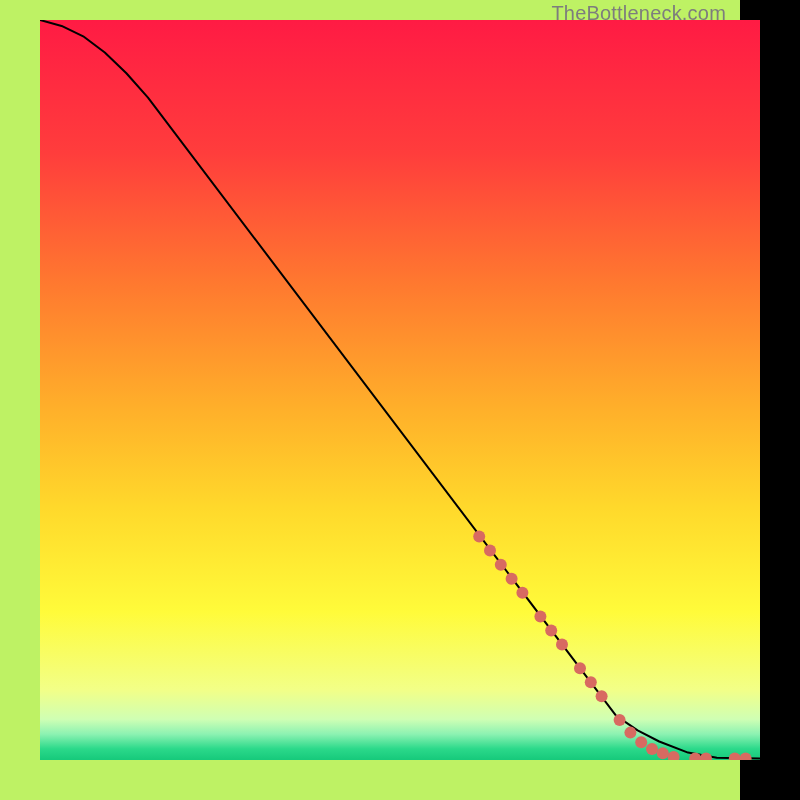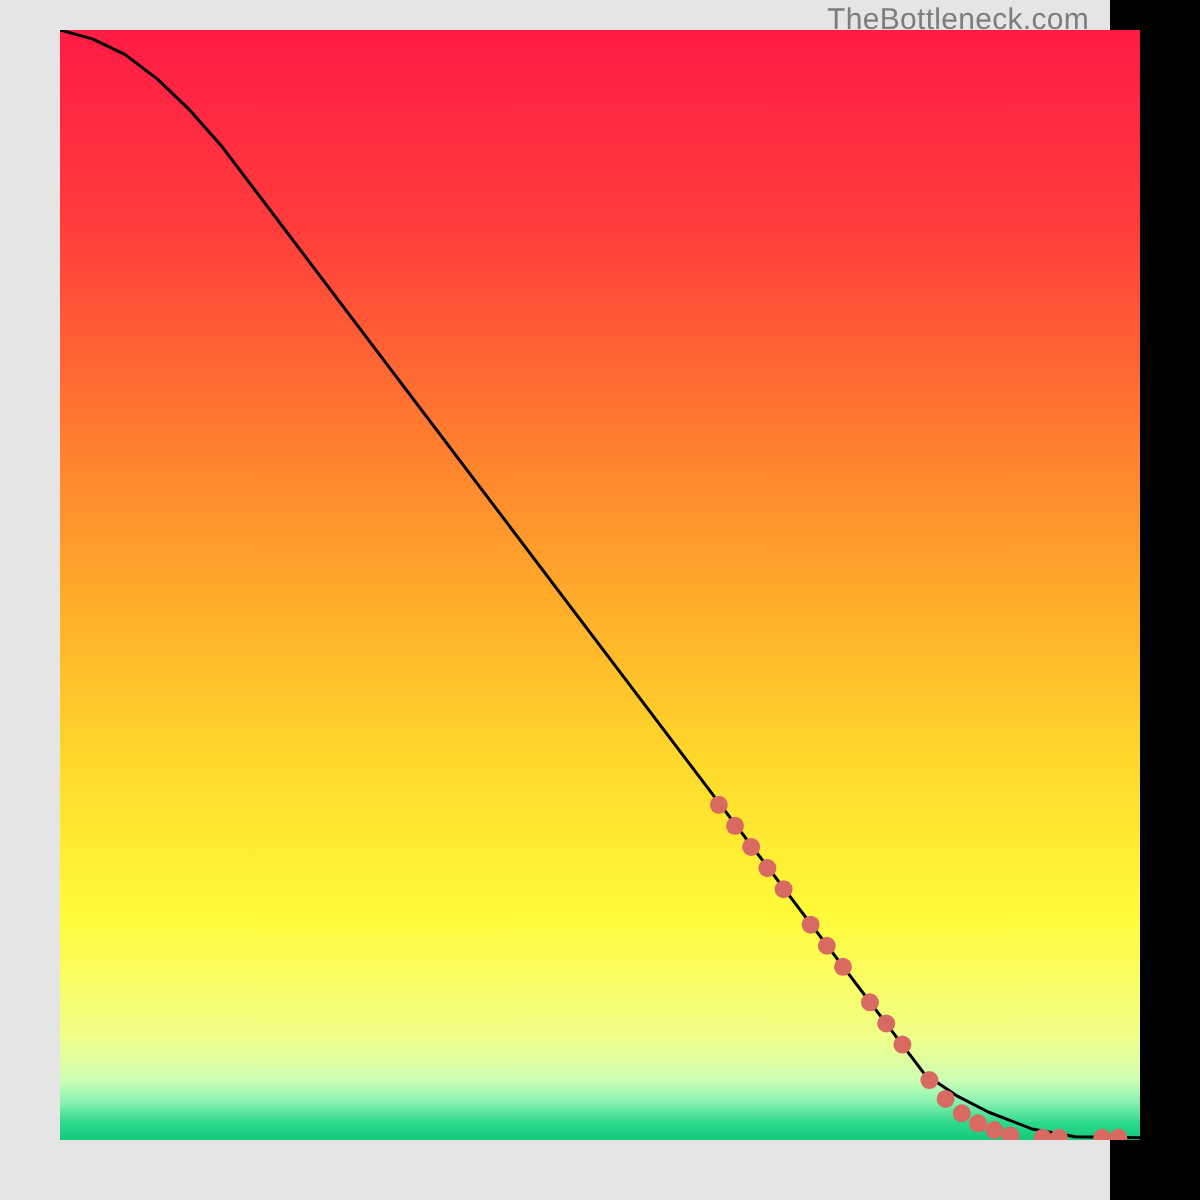--- a/index.html
+++ b/index.html
@@ -8,21 +8,21 @@
     width: 800px;
     height: 800px;
     background: #000;
     overflow: hidden;
     font-family: Arial, Helvetica, sans-serif;
   }
   .stage {
     position: relative;
     width: 740px;
     height: 800px;
-    background: #e5e5e5;
+    background: #bef264;
   }
   .plot {
     position: absolute;
     left: 40px;
     top: 20px;
     width: 720px;
     height: 740px;
   }
   .attribution {
     position: absolute;

